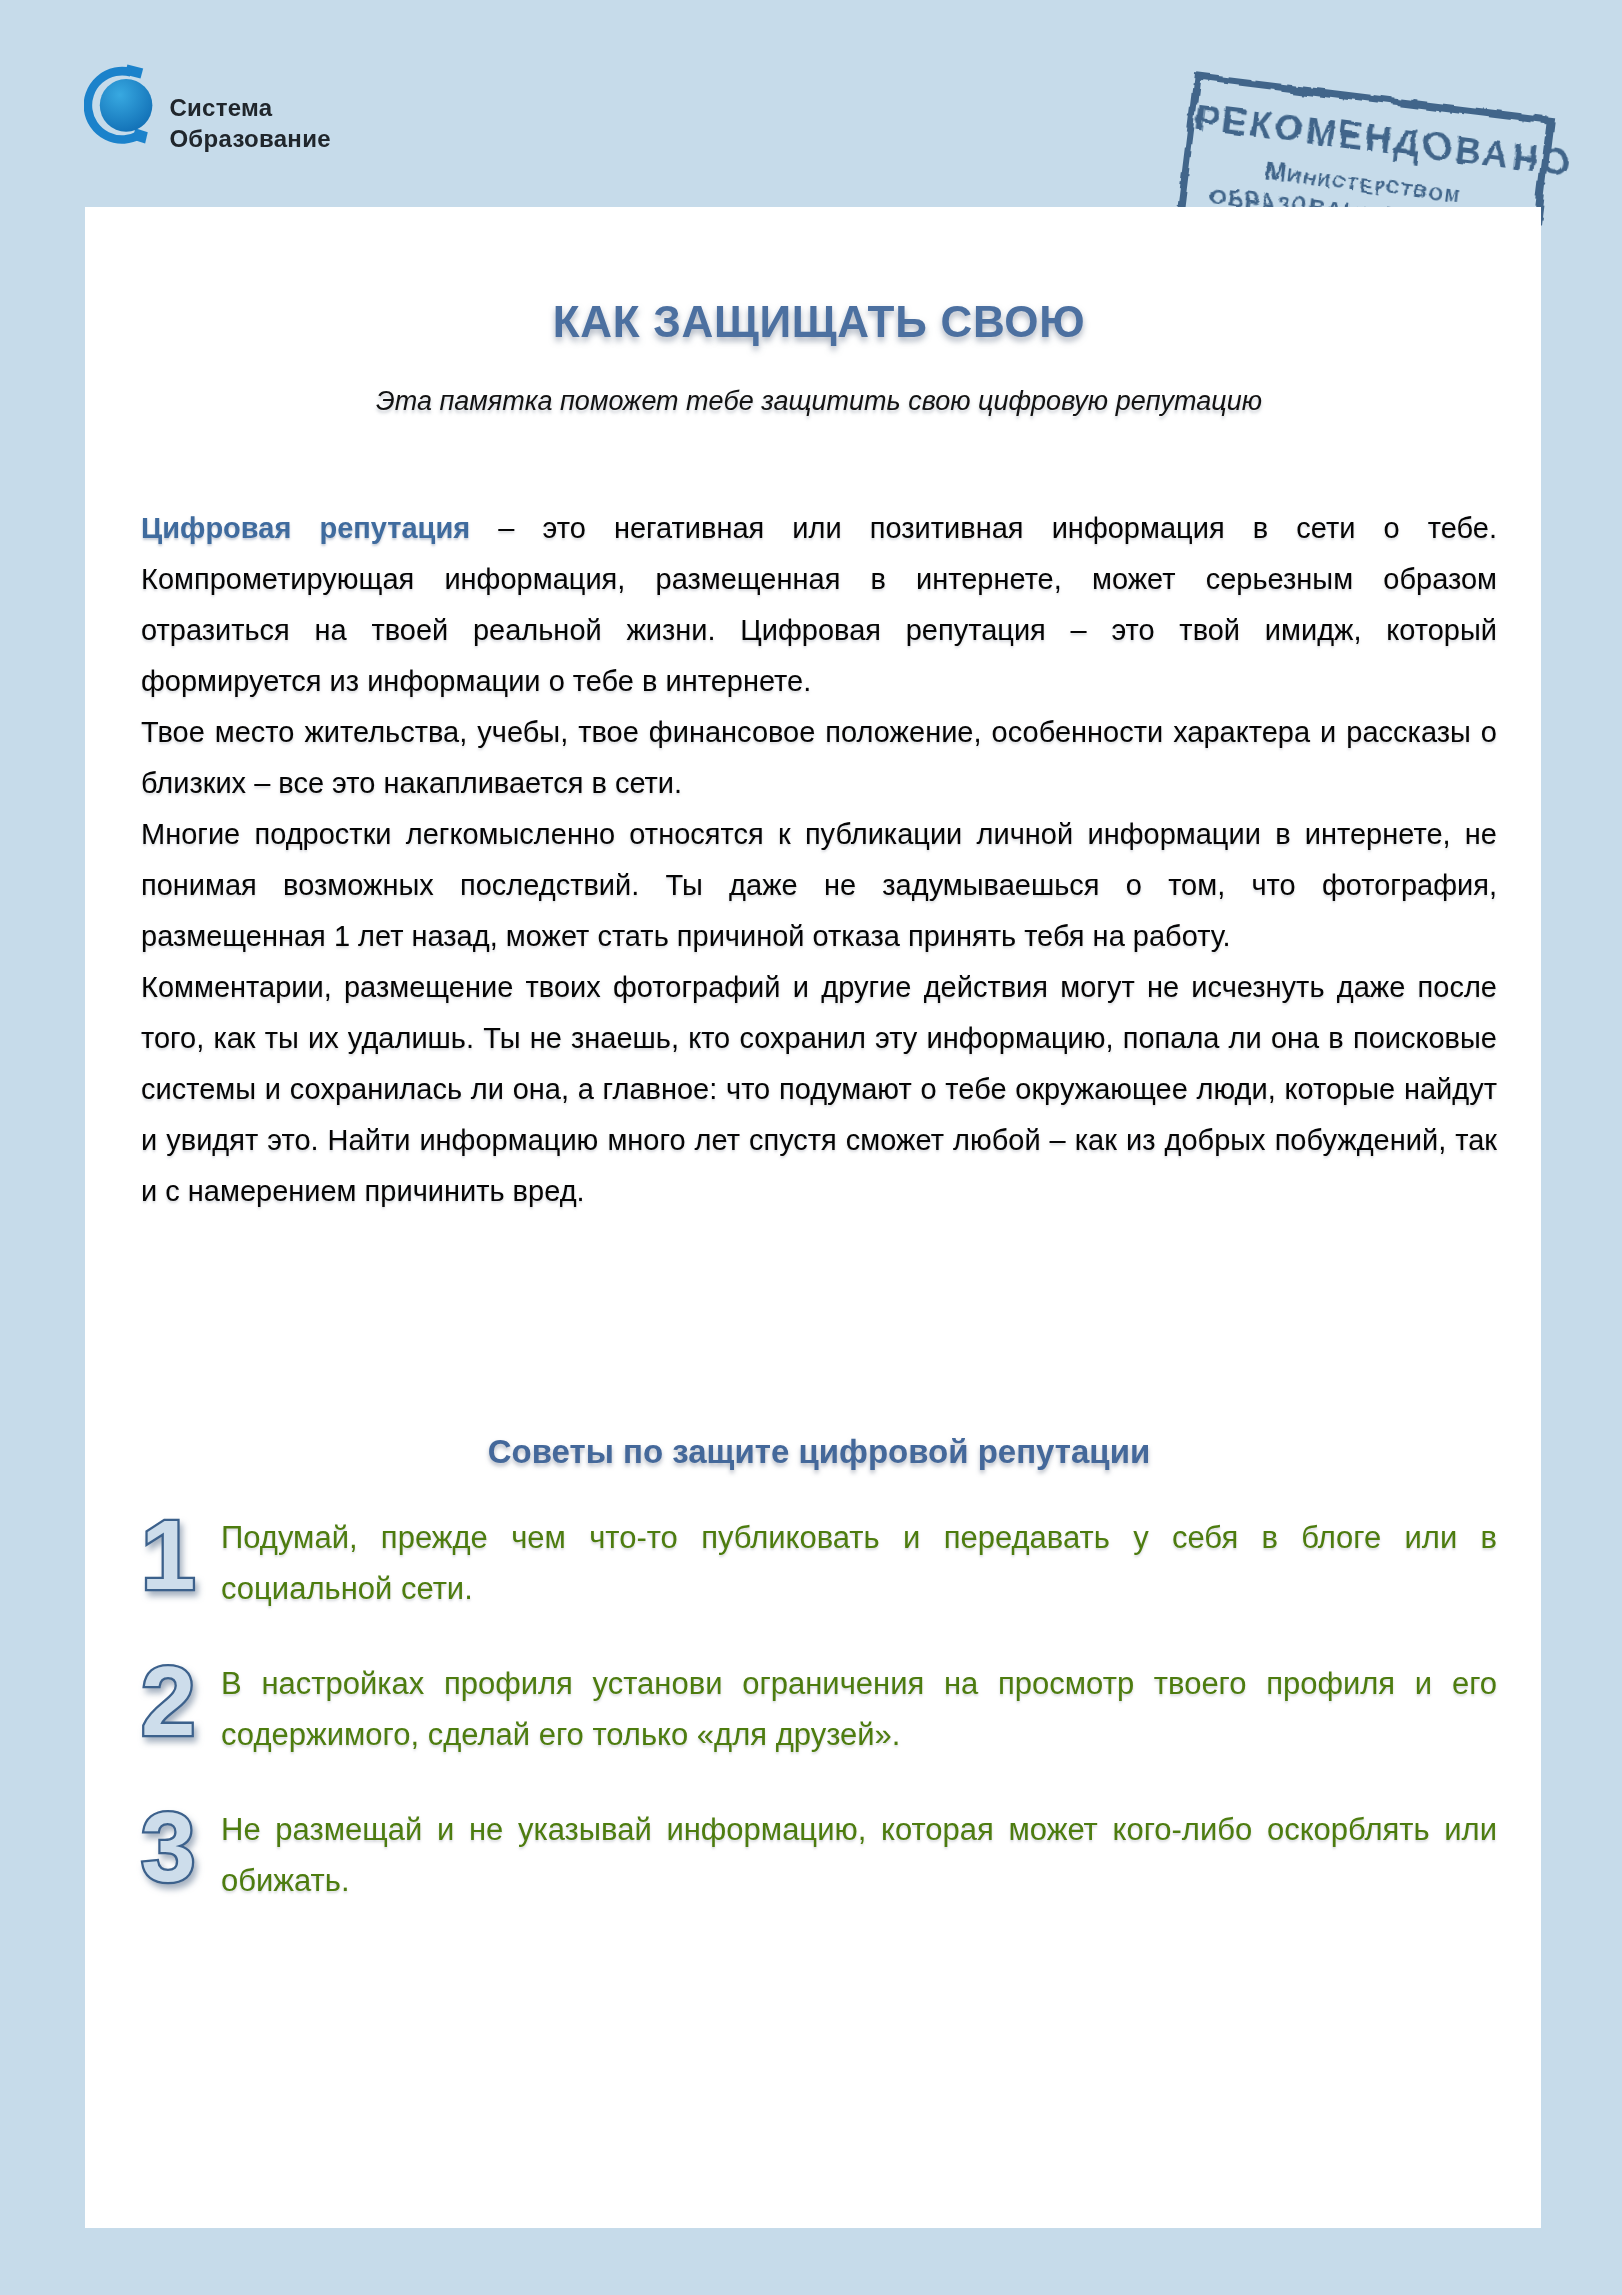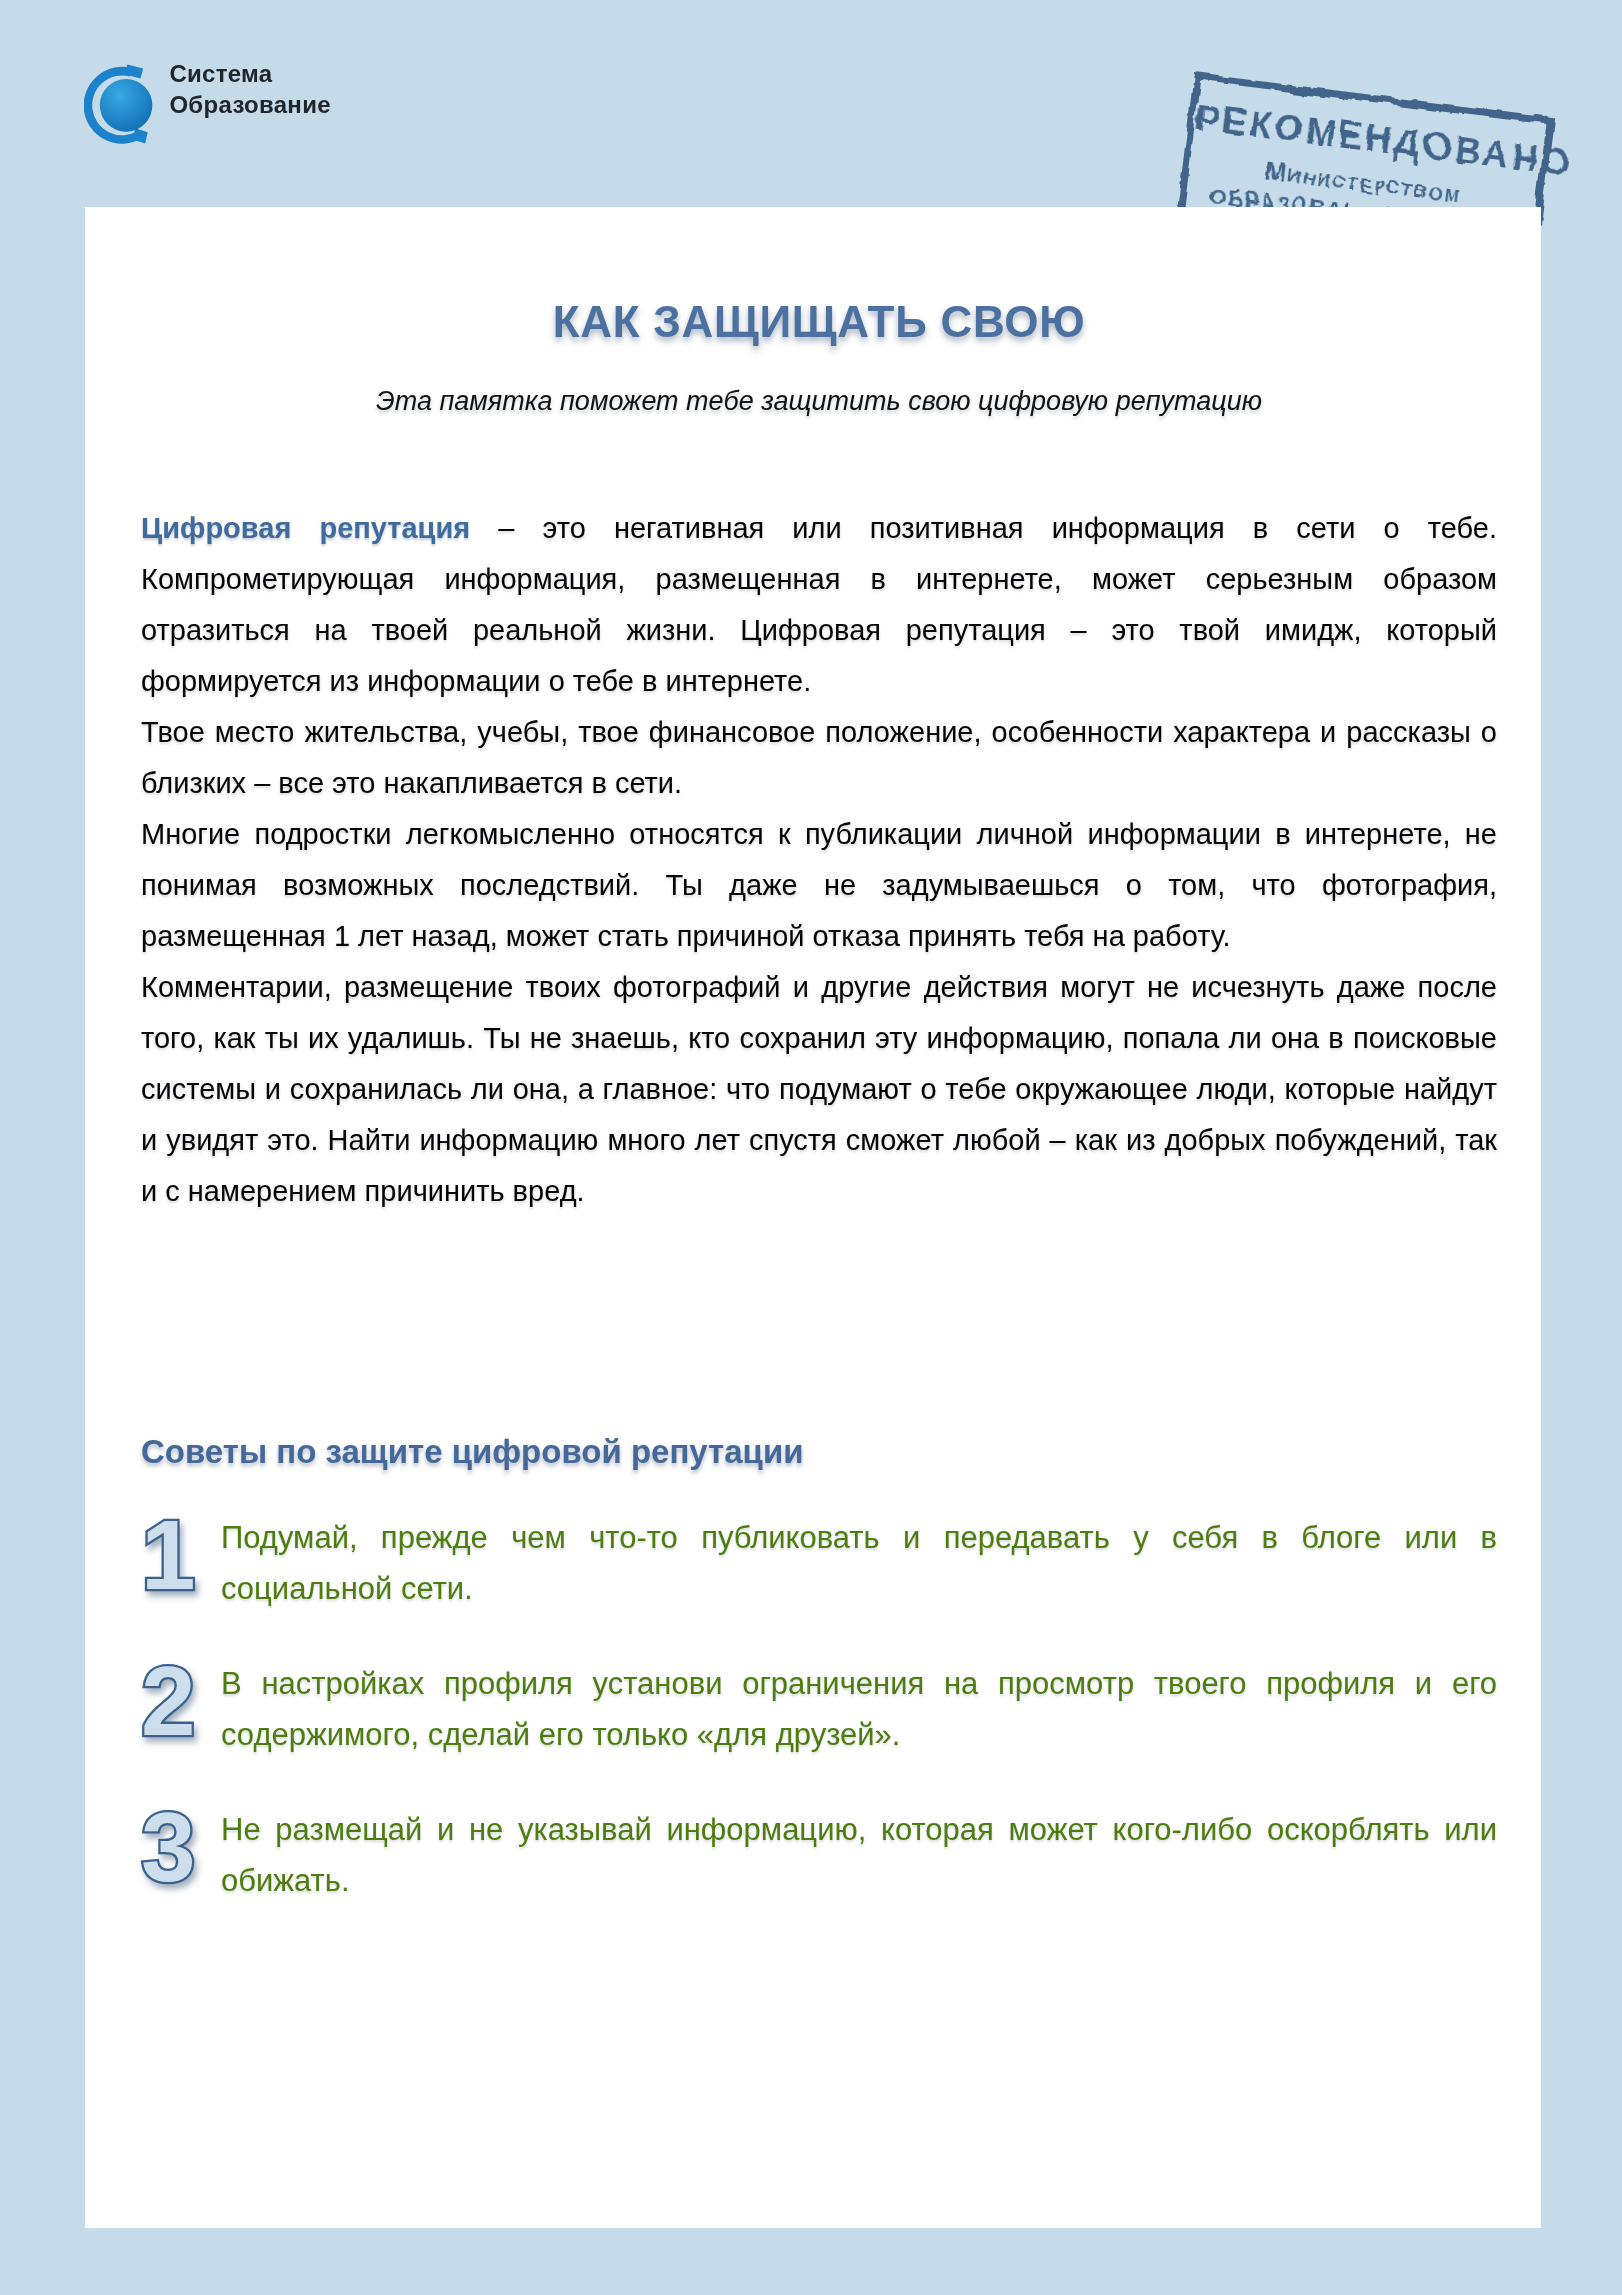--- a/index.html
+++ b/index.html
@@ -4,21 +4,21 @@
 <style>
   html, body { margin: 0; padding: 0; }
   body {
     width: 1622px; height: 2295px;
     position: relative; overflow: hidden;
     background: #c6dbea;
     font-family: "Liberation Sans", sans-serif;
   }
 
   
-  .logo { position: absolute; left: 84px; top: 58px; display: flex; align-items: flex-start; gap: 14.4px; }
+  .logo { position: absolute; left: 84px; top: 58px; display: flex; align-items: flex-end; gap: 14.4px; }
   .logo-icon { width: 71px; height: 96px; display: block; }
   .logo-text { font-weight: bold; font-size: 24px; line-height: 31px; color: #20262c; letter-spacing: 0.3px; }
   .logo-text span { display: block; }
 
   
   .stamp {
     position: absolute; left: 1194px; top: 73px;
     width: 363px; height: 170px; box-sizing: border-box;
     border: 7.2px solid #3d6287;
     transform: rotate(7deg); transform-origin: top left;
@@ -55,21 +55,21 @@
   .intro {
     margin: 86px 0 0;
     font-size: 29px; line-height: 51px; color: #050505;
     text-align: justify;
     text-shadow: 0 2px 2.6px rgba(150,156,168,0.40);
   }
   .intro p { margin: 0; }
   .intro .lead { color: #3f6b9e; font-weight: bold; text-shadow: 0 2px 2.6px rgba(120,135,160,0.45); }
 
   .tips-heading {
-    margin: 216px 0 0; 
+    margin: 216px 0 0; text-align: center;
     font-size: 33px; font-weight: bold; color: #44689a;
     text-shadow: 0 3.3px 4.6px rgba(110,120,140,0.50);
   }
 
   .tips { list-style: none; margin: 41px 0 0; padding: 0; display: flex; flex-direction: column; gap: 44px; }
   .tip { display: flex; align-items: flex-start; }
   .tip-num {
     flex: 0 0 80px; margin-top: -6.5px;
     font-size: 98px; line-height: 98px; font-weight: bold;
     color: #cdddeb;

